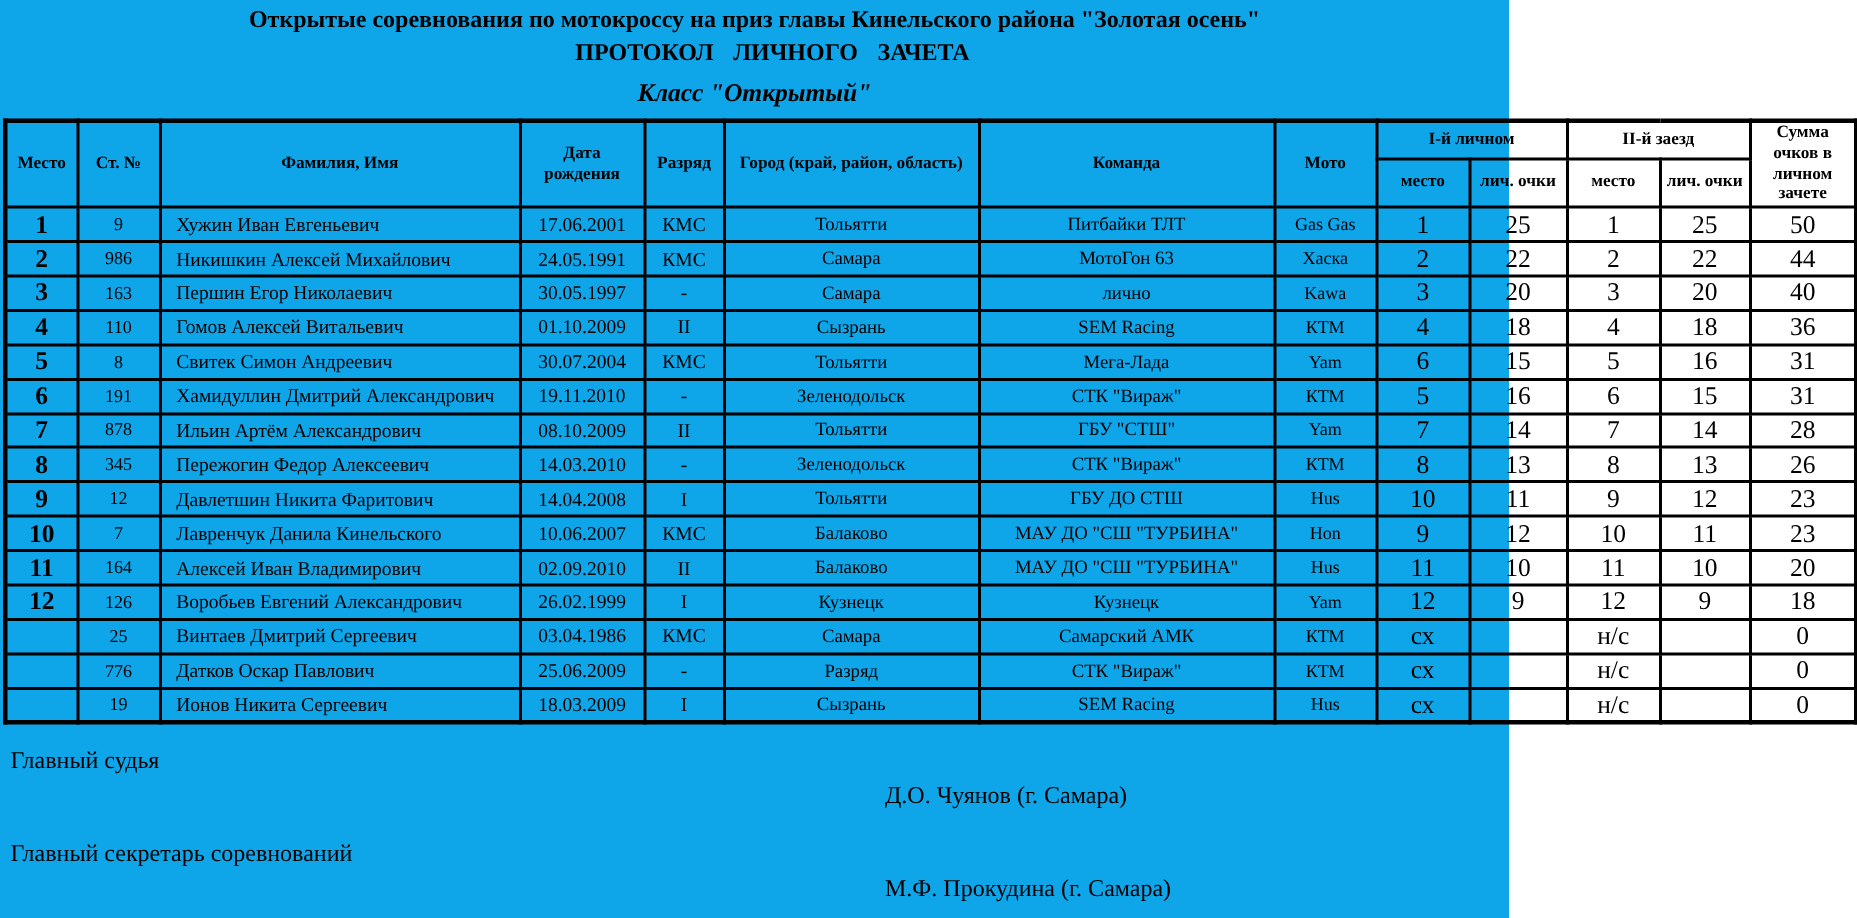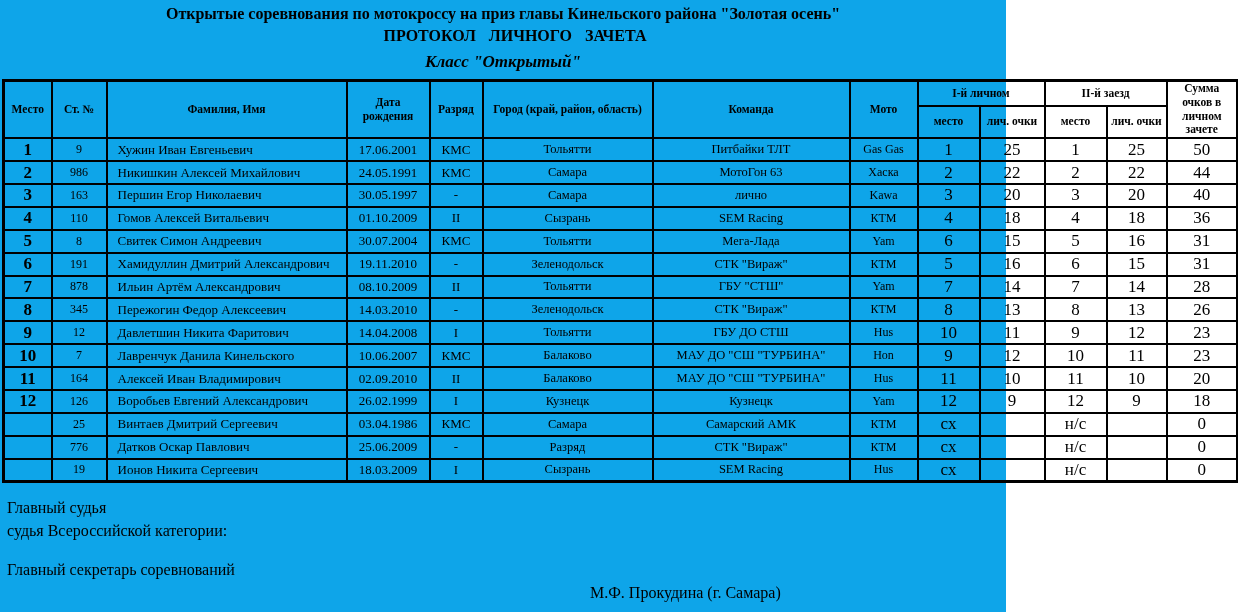--- a/index.html
+++ b/index.html
@@ -355,21 +355,21 @@
       <td class="c-total">0</td>
     </tr>
   </tbody>
   </table>
 
   <div class="footer">
     <div class="footer-line">
       <span>Главный судья</span>
     </div>
     <div class="footer-line">
-      <span>судья Всероссийской категории:</span>
+      <span class="sig-name">Д.О. Чуянов (г. Самара)</span>
     </div>
     <div class="footer-gap"></div>
     <div class="footer-line">
       <span>Главный секретарь соревнований</span>
     </div>
     <div class="footer-line">
 
       <span class="sig-name">М.Ф. Прокудина (г. Самара)</span>
     </div>
   </div>

